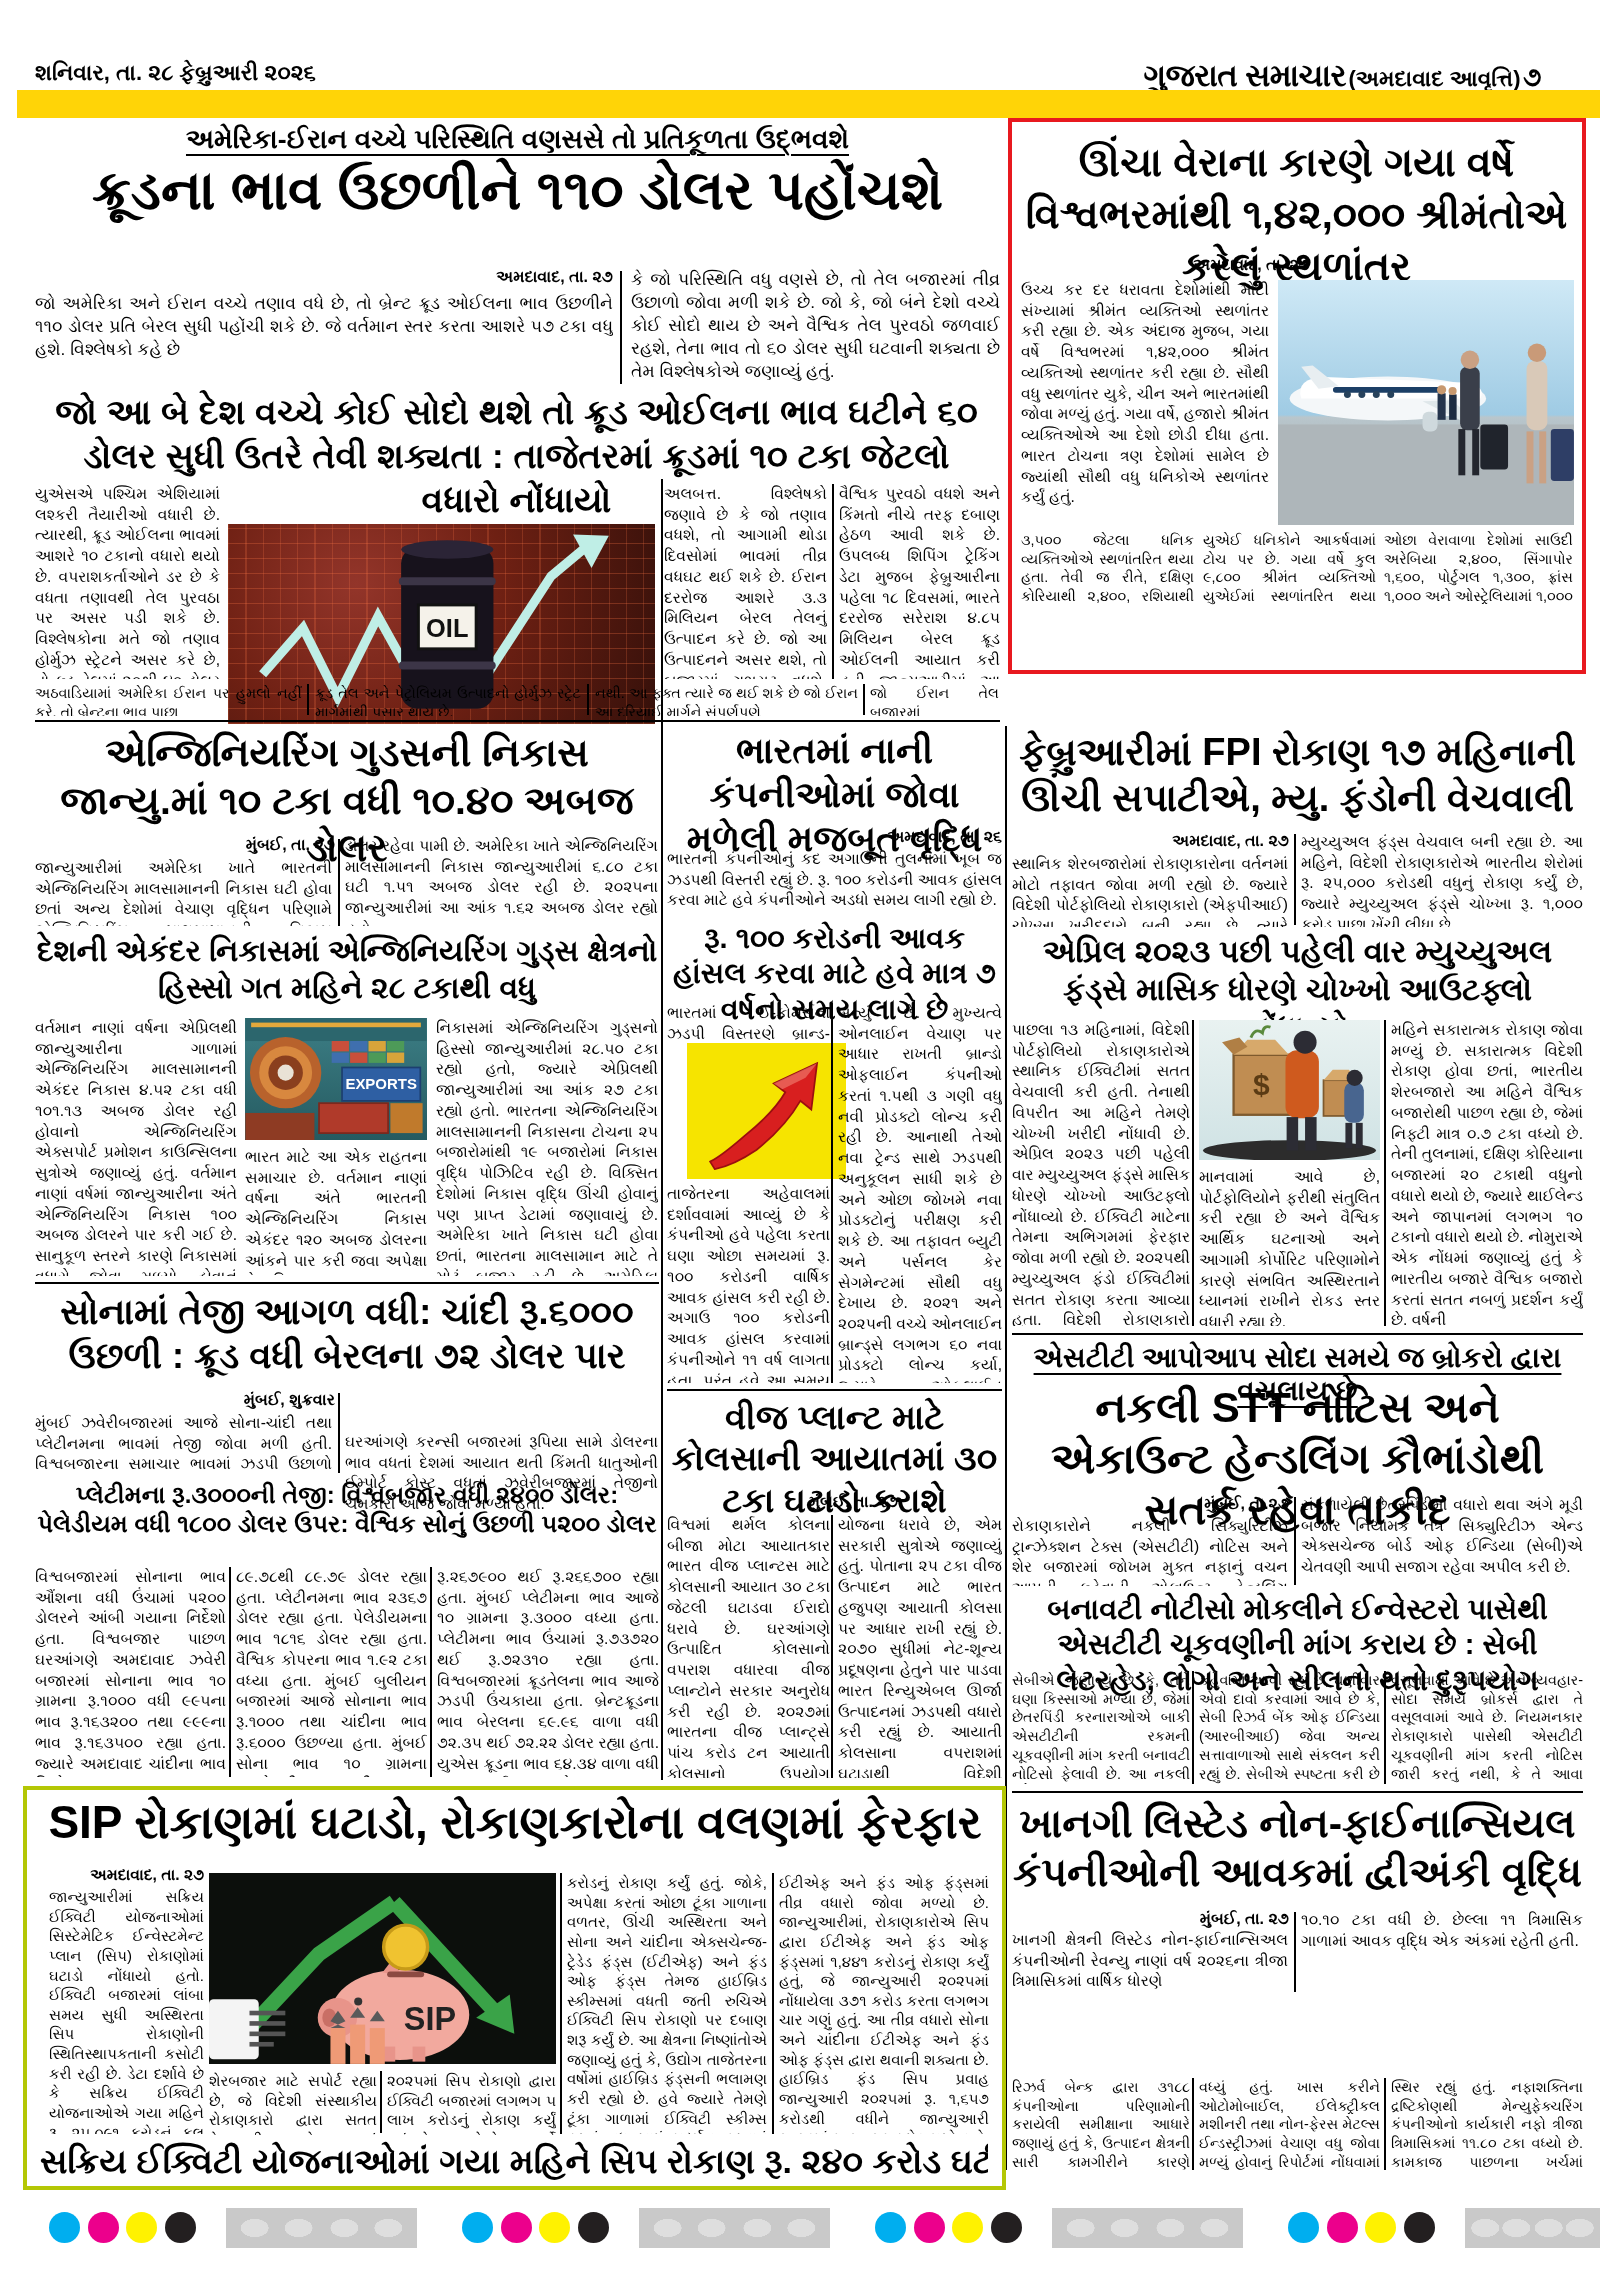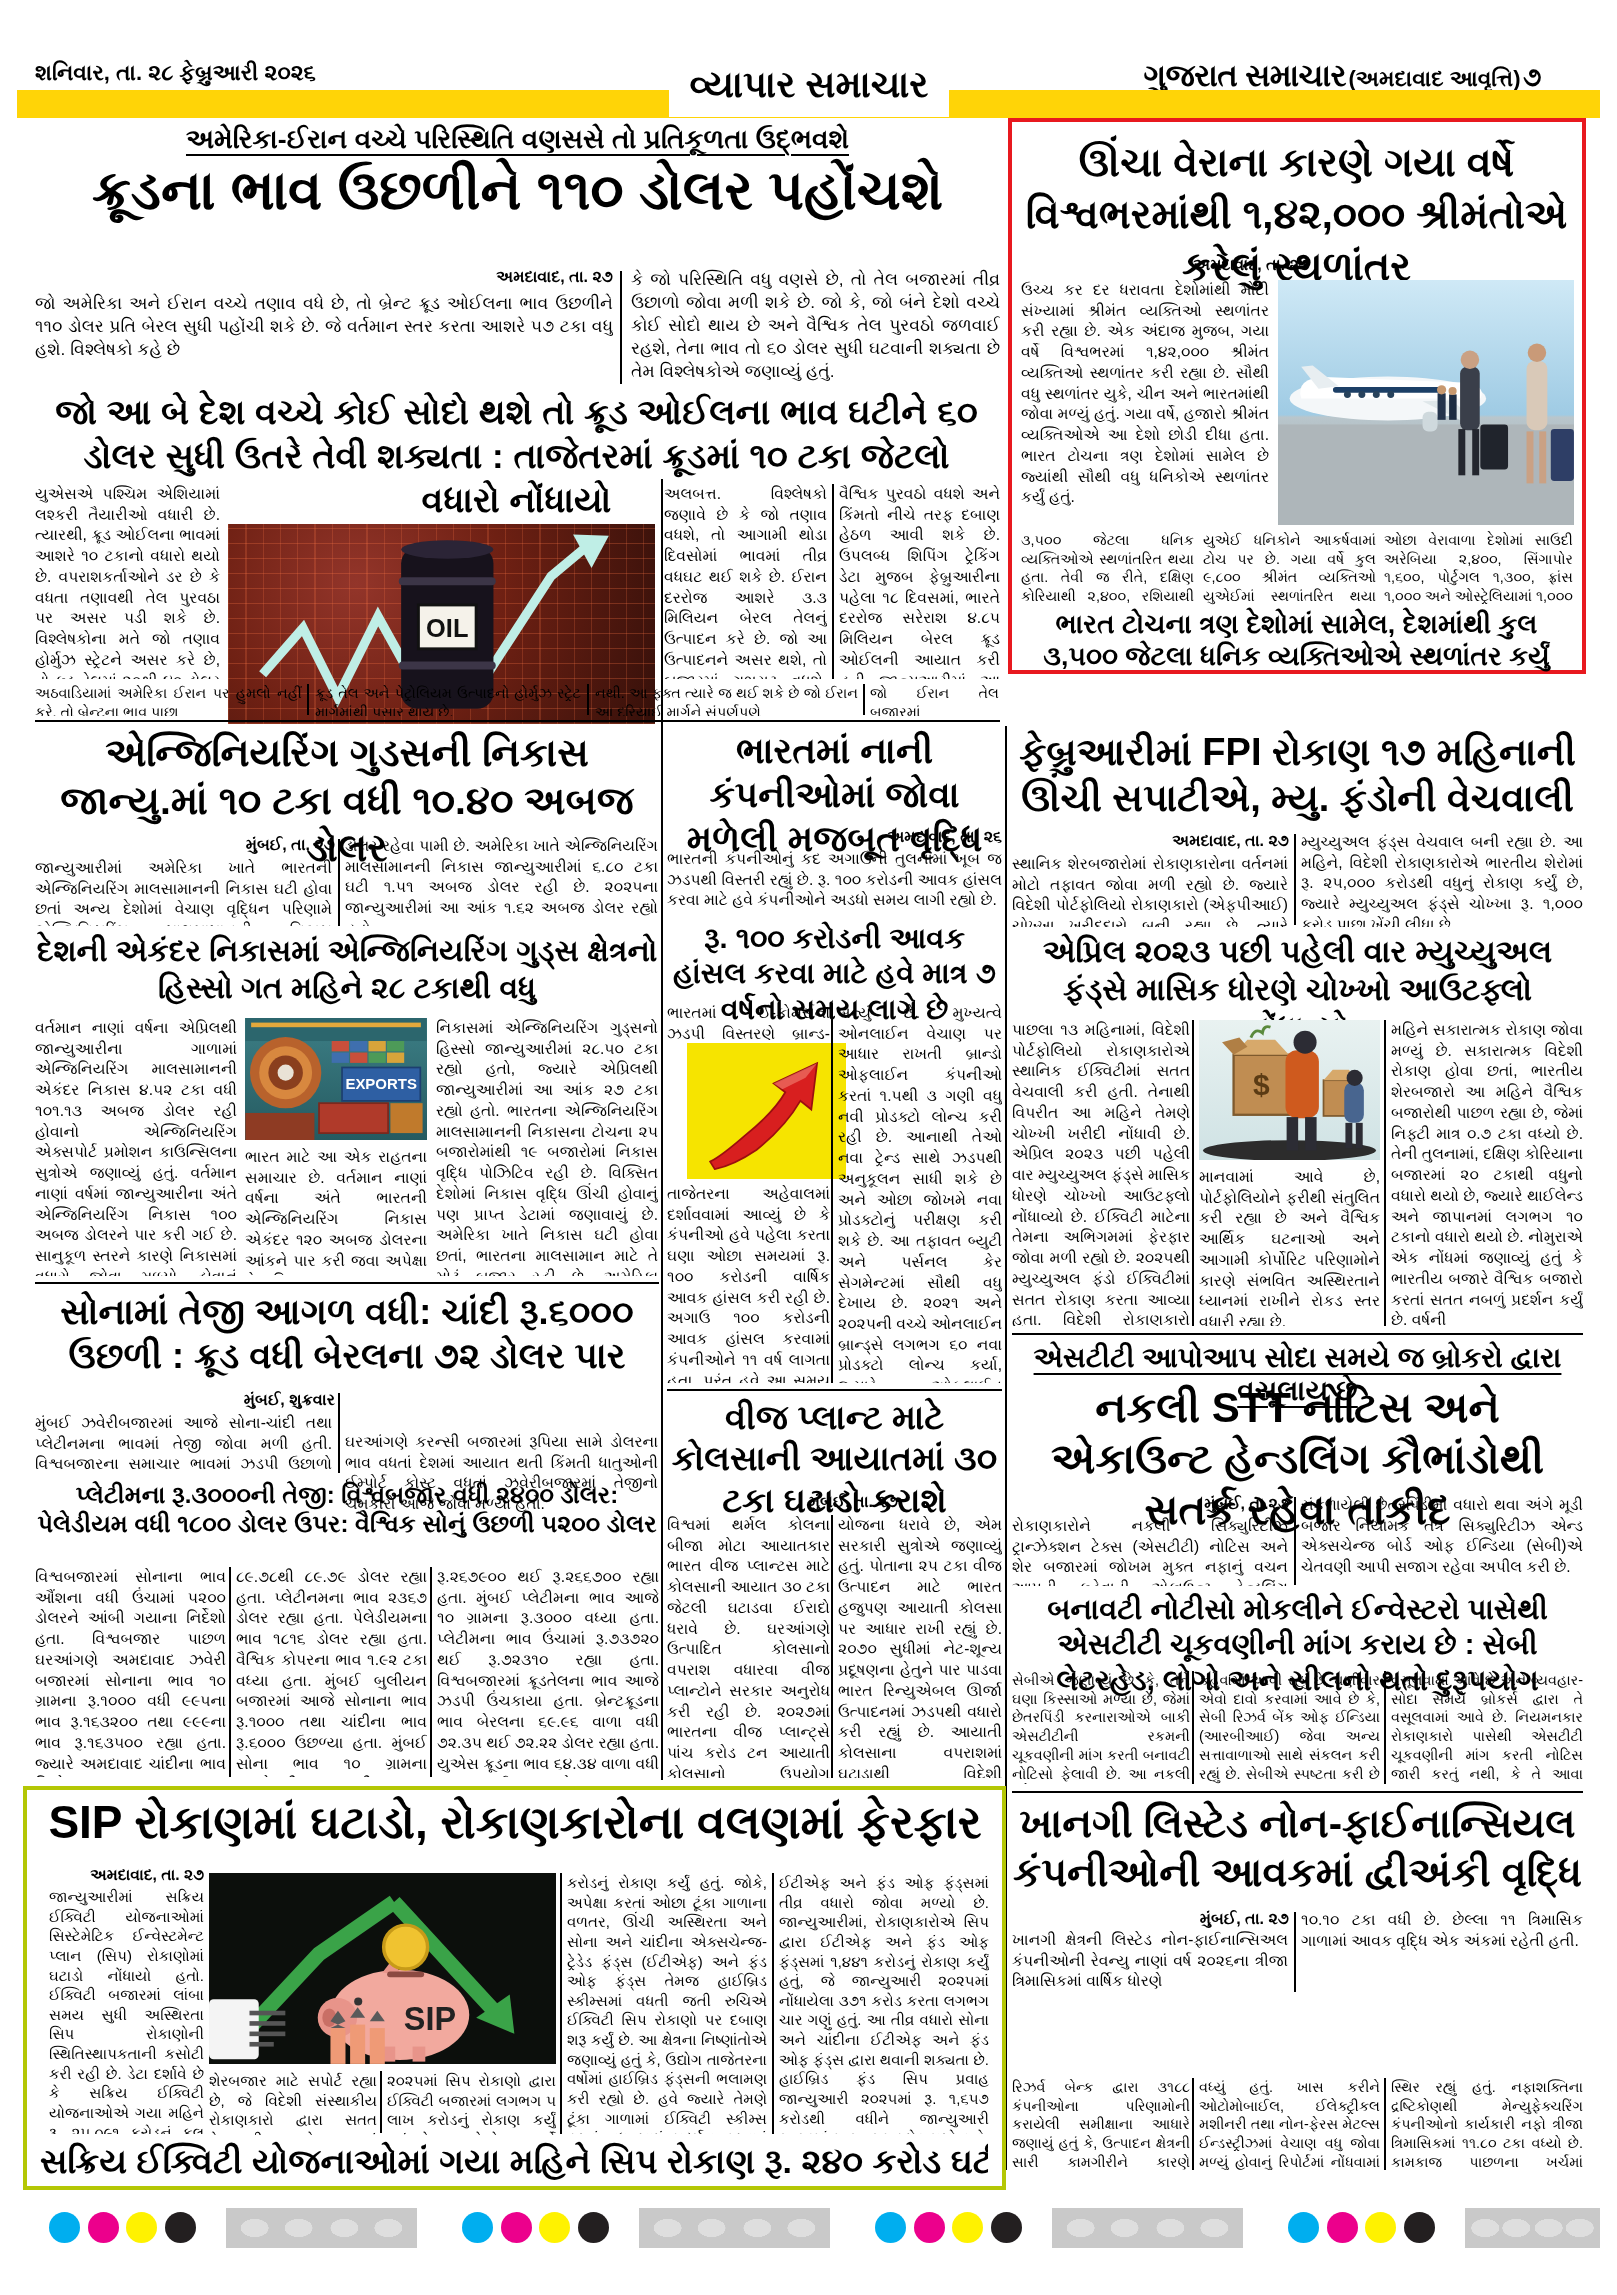--- a/index.html
+++ b/index.html
@@ -30,22 +30,20 @@
   <div class="abs" style="left:35px;top:60px;width:439px;font-size:22px;font-weight:bold;">શનિવાર, તા. ૨૮ ફેબ્રુઆરી ૨૦૨૬</div>
 
   <div class="abs" style="left:1097px;top:58px;width:491px;text-align:center;white-space:nowrap;">
     <span style="font-size:31px;font-weight:bold;letter-spacing:-0.6px;">ગુજરાત સમાચાર</span>
     <span style="font-size:22px;font-weight:bold;">(અમદાવાદ આવૃત્તિ)</span>
     <span style="font-size:26.6px;font-weight:bold;">૭</span>
   </div>
 
   <div class="abs" style="left:17.3px;top:90px;width:1583px;height:28px;background:#ffd407;"></div>
 
-  <div class="abs" style="left:669px;top:53px;width:280px;height:64px;background:#fff;z-index:2;
-              font-size:37px;font-weight:bold;text-align:center;line-height:64px;">વ્યાપાર સમાચાર</div>
 
   <div class="abs kicker" style="left:87px;top:124px;width:861px;font-size:26.6px;">અમેરિકા-ઈરાન વચ્ચે પરિસ્થિતિ વણસસે તો પ્રતિકૂળતા ઉદ્ભવશે</div>
 
   <div class="abs hl" style="left:35px;top:159px;width:965px;font-size:55px;line-height:1.15;">ક્રૂડના ભાવ ઉછળીને ૧૧૦ ડોલર પહોંચશે</div>
 
   <div class="abs dl" style="left:370px;top:268px;width:243px;">અમદાવાદ, તા. ૨૭</div>
 
   <div class="abs bd" style="left:35px;top:292px;width:578px;height:91px;font-size:17.3px;">જો અમેરિકા અને ઈરાન વચ્ચે તણાવ વધે છે, તો બ્રેન્ટ ક્રૂડ ઓઈલના ભાવ ઉછળીને ૧૧૦ ડોલર પ્રતિ બેરલ સુધી પહોંચી શકે છે. જે વર્તમાન સ્તર કરતા આશરે ૫૭ ટકા વધુ હશે. વિશ્લેષકો કહે છે</div>
   <div class="abs rv" style="left:620px;top:271px;height:113px;"></div>
   <div class="abs bd" style="left:631px;top:268px;width:369px;height:117px;font-size:17.3px;">કે જો પરિસ્થિતિ વધુ વણસે છે, તો તેલ બજારમાં તીવ્ર ઉછાળો જોવા મળી શકે છે. જો કે, જો બંને દેશો વચ્ચે કોઈ સોદો થાય છે અને વૈશ્વિક તેલ પુરવઠો જળવાઈ રહશે, તેના ભાવ તો ૬૦ ડોલર સુધી ઘટવાની શક્યતા છે તેમ વિશ્લેષકોએ જણાવ્યું હતું.</div>
@@ -132,21 +130,20 @@
         <rect x="296" y="198" width="13" height="44" fill="#1d2c42"></rect>
         <circle cx="302" cy="192" r="7" fill="#c8996f"></circle>
       </g>
     </svg>
   </div>
 
   <div class="abs bds" style="left:1021px;top:531px;width:173px;height:74px;">૩,૫૦૦ જેટલા ધનિક વ્યક્તિઓએ સ્થળાંતરિત થયા હતા. તેવી જ રીતે, દક્ષિણ કોરિયાથી ૨,૪૦૦, રશિયાથી ૧,૫૦૦, બ્રાઝિલથી ૧,૨૦૦ ધનિક વ્યક્તિઓ સ્થળાંતરિત થયા હતા.</div>
   <div class="abs bds" style="left:1203px;top:531px;width:173px;height:74px;">યુએઈ ધનિકોને આકર્ષવામાં ટોચ પર છે. ગયા વર્ષે કુલ ૯,૮૦૦ શ્રીમંત વ્યક્તિઓ યુએઈમાં સ્થળાંતરિત થયા હતા. અમેરિકામાં ૭,૫૦૦ શ્રીમંત વ્યક્તિઓ સ્થળાંતરિત થયા હતા.</div>
   <div class="abs bds" style="left:1384px;top:531px;width:189px;height:74px;">ઓછા વેરાવાળા દેશોમાં સાઉદી અરેબિયા ૨,૪૦૦, સિંગાપોર ૧,૬૦૦, પોર્ટુગલ ૧,૩૦૦, ફ્રાંસ ૧,૦૦૦ અને ઓસ્ટ્રેલિયામાં ૧,૦૦૦ ધનિક વ્યક્તિઓએ પોતાનું નવું ઘર બનાવ્યું હતું.</div>
 
-  <div class="abs hl" style="left:1021px;top:608px;width:551px;font-size:26.6px;line-height:1.22;">ભારત ટોચના ત્રણ દેશોમાં સામેલ, દેશમાંથી કુલ ૩,૫૦૦ જેટલા ધનિક વ્યક્તિઓએ સ્થળાંતર કર્યું</div>
 
   <div class="abs rv" style="left:661px;top:479px;height:1301px;"></div>
   <div class="abs rv" style="left:1005px;top:726px;height:1444px;"></div>
 
   <div class="abs hl" style="left:35px;top:729px;width:624px;font-size:39px;">એન્જિનિયરિંગ ગુડસની નિકાસ જાન્યુ.માં ૧૦ ટકા વધી ૧૦.૪૦ અબજ ડોલર</div>
   <div class="abs dl" style="left:35px;top:836px;width:300px;">મુંબઈ, તા. ૨૭</div>
   <div class="abs bd" style="left:35px;top:858px;width:297px;height:68px;">જાન્યુઆરીમાં અમેરિકા ખાતે ભારતની એન્જિનિયરિંગ માલસામાનની નિકાસ ઘટી હોવા છતાં અન્ય દેશોમાં વેચાણ વૃદ્ધિન પરિણામે એન્જિનિયરિંગ માલસામાનની નિકાસ જાન્યુઆરીમાં વાર્ષિક ધોરણે ૧૦.૪૦ ટકા વધી ૧૦.૪૦ અબજ</div>
   <div class="abs rv" style="left:338px;top:839px;height:87px;"></div>
   <div class="abs bd" style="left:345px;top:836px;width:313px;height:90px;">ડોલર રહેવા પામી છે. અમેરિકા ખાતે એન્જિનિયરિંગ માલસામાનની નિકાસ જાન્યુઆરીમાં ૬.૮૦ ટકા ઘટી ૧.૫૧ અબજ ડોલર રહી છે. ૨૦૨૫ના જાન્યુઆરીમાં આ આંક ૧.૬૨ અબજ ડોલર રહ્યો હતો.</div>
 

